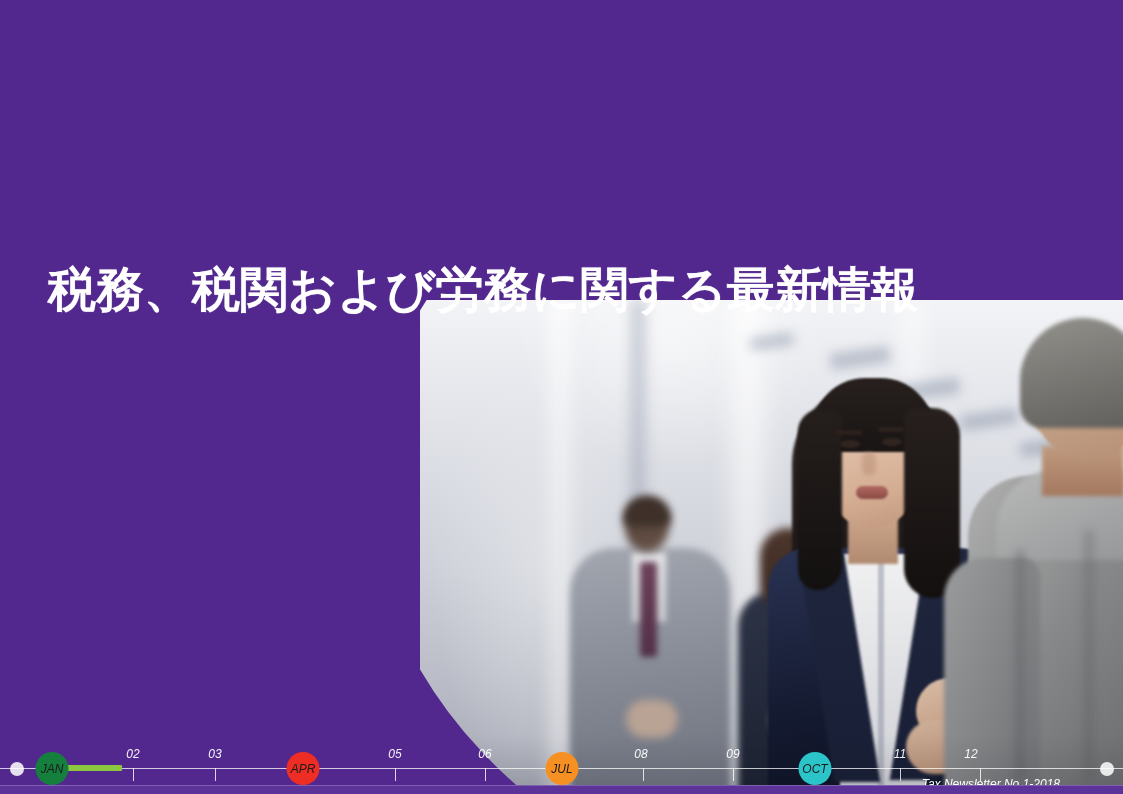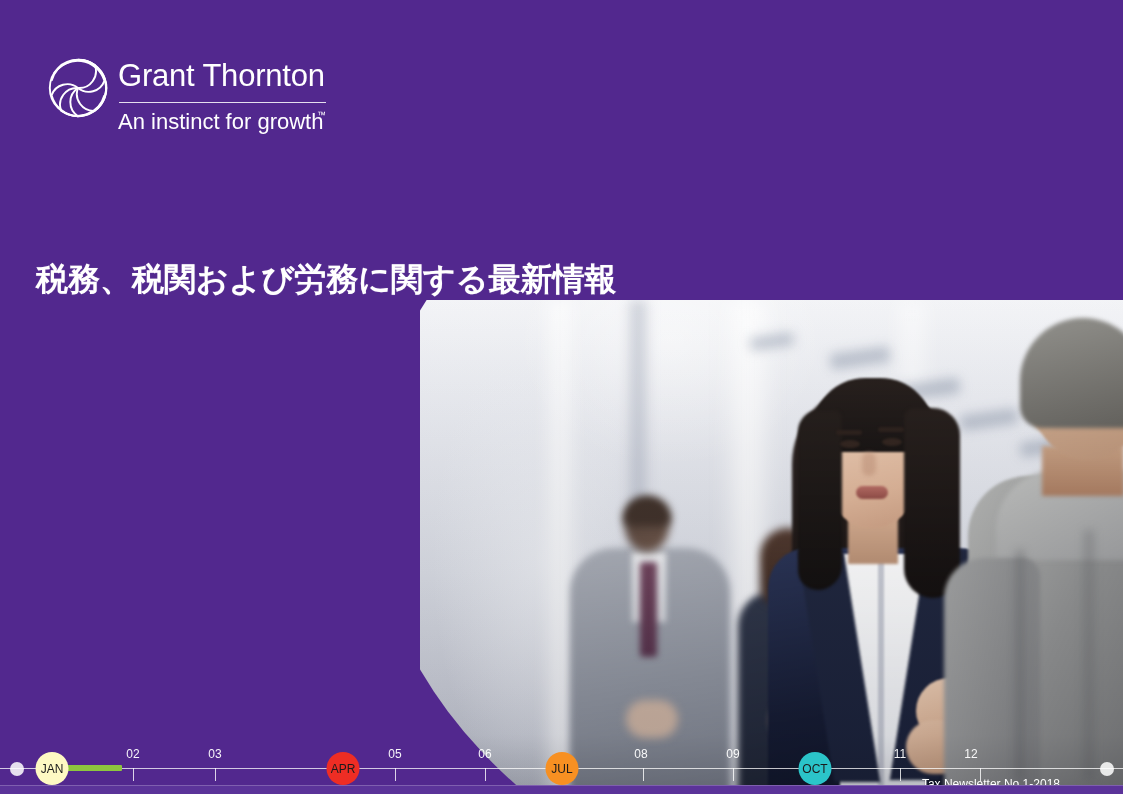--- a/index.html
+++ b/index.html
@@ -179,41 +179,41 @@
     white-space: nowrap;
   }
   .logo-tm {
     position: absolute; left: 269px; top: 54px;
     color: #ffffff;
     font-size: 9px;
   }
   
   .headline {
     position: absolute;
-    left: 36px; top: 258px;
-    color: #ffffff;
-    font-size: 32px;
+    left: 48px; top: 258px;
+    color: #ffffff;
+    font-size: 48px;
     font-weight: 700;
     letter-spacing: 0px;
     white-space: nowrap;
     text-shadow: 0 0 1px rgba(255,255,255,.4);
   }
   .subdate {
     position: absolute;
     left: 52px; top: 460px;
     color: #8DC63F;
     font-size: 32px;
     font-weight: 700;
     white-space: nowrap;
   }
   
   .timeline {
     position: absolute;
     left: 0; top: 744px;
-    width: 1123px; height: 50px;
+    width: 1123px; height: 50px; font-style: italic;
   }
   .tl-axis {
     position: absolute;
     left: 0; top: 24px;
     width: 1123px; height: 1px;
     background: rgba(255,255,255,.75);
   }
   .tl-progress {
     position: absolute;
     left: 66px; top: 21px;
@@ -330,37 +330,20 @@
         <div class="ph rm-neck"></div>
         <div class="ph rm-head"></div>
         <div class="ph rm-ear"></div>
         <div class="ph rm-hair"></div>
 
         <div class="photo-veil"></div>
       </div>
     </div>
   </div>
 
-  <div class="logo">
-    <svg class="logo-mark" viewBox="0 0 100 100">
-      <g fill="none" stroke="#ffffff" stroke-width="3.2">
-        <circle cx="50" cy="50" r="47"></circle>
-        <path d="M50 3 A47 47 0 0 1 78 88 A28 28 0 0 1 50 50"></path>
-        <path d="M9.5 26.5 A47 47 0 0 1 94 38 A28 28 0 0 1 50 50"></path>
-        <path d="M94 62 A47 47 0 0 1 22 88 A28 28 0 0 1 50 50"></path>
-        <path d="M50 97 A47 47 0 0 1 6 62 A28 28 0 0 1 50 50"></path>
-        <path d="M6 38 A47 47 0 0 1 78 12 A28 28 0 0 1 50 50"></path>
-        <path d="M90.5 26.5 A47 47 0 0 1 50 97 A28 28 0 0 1 50 50"></path>
-      </g>
-    </svg>
-    <div class="logo-word">Grant Thornton</div>
-    <div class="logo-rule"></div>
-    <div class="logo-tag">An instinct for growth</div>
-    <div class="logo-tm">™</div>
-  </div>
 
   <div class="headline">税務、税関および労務に関する最新情報</div>
 
   <div class="timeline">
     <div class="tl-axis"></div>
     <div class="tl-enddot" style="left:10px;"></div>
     <div class="tl-enddot" style="left:1100px;"></div>
     <div class="tl-progress"></div>
     <div id="tl-ticks">
         <div class="tl-ticklabel" style="left: 133px;">02</div>
@@ -374,22 +357,22 @@
         <div class="tl-ticklabel" style="left: 641px;">08</div>
         <div class="tl-tick" style="left: 643px;"></div>
         <div class="tl-ticklabel" style="left: 733px; text-align: right;">09</div>
         <div class="tl-tick" style="left: 733px;"></div>
         <div class="tl-ticklabel" style="left: 900px;">11</div>
         <div class="tl-tick" style="left: 900px;"></div>
         <div class="tl-ticklabel" style="left: 971px;">12</div>
         <div class="tl-tick" style="left: 980px;"></div>
       </div>
     <div id="tl-months">
-        <div class="tl-month" style="left: 52px; background: #fef9c3;">JAN</div>
-        <div class="tl-month" style="left: 303px; background: rgb(238, 45, 36); margin-left: 40px;">APR</div>
+        <div class="tl-month" style="left: 52px; background: #15803d;">JAN</div>
+        <div class="tl-month" style="left: 303px; background: rgb(238, 45, 36);">APR</div>
         <div class="tl-month" style="left: 562px; background: rgb(247, 144, 34);">JUL</div>
         <div class="tl-month" style="left: 815px; background: rgb(43, 196, 201);">OCT</div>
       </div>
     <div class="footer-note">Tax Newsletter No.1-2018</div>
   </div>
 
   <div class="bottom-band"></div>
 </div>
 
 </body></html>

